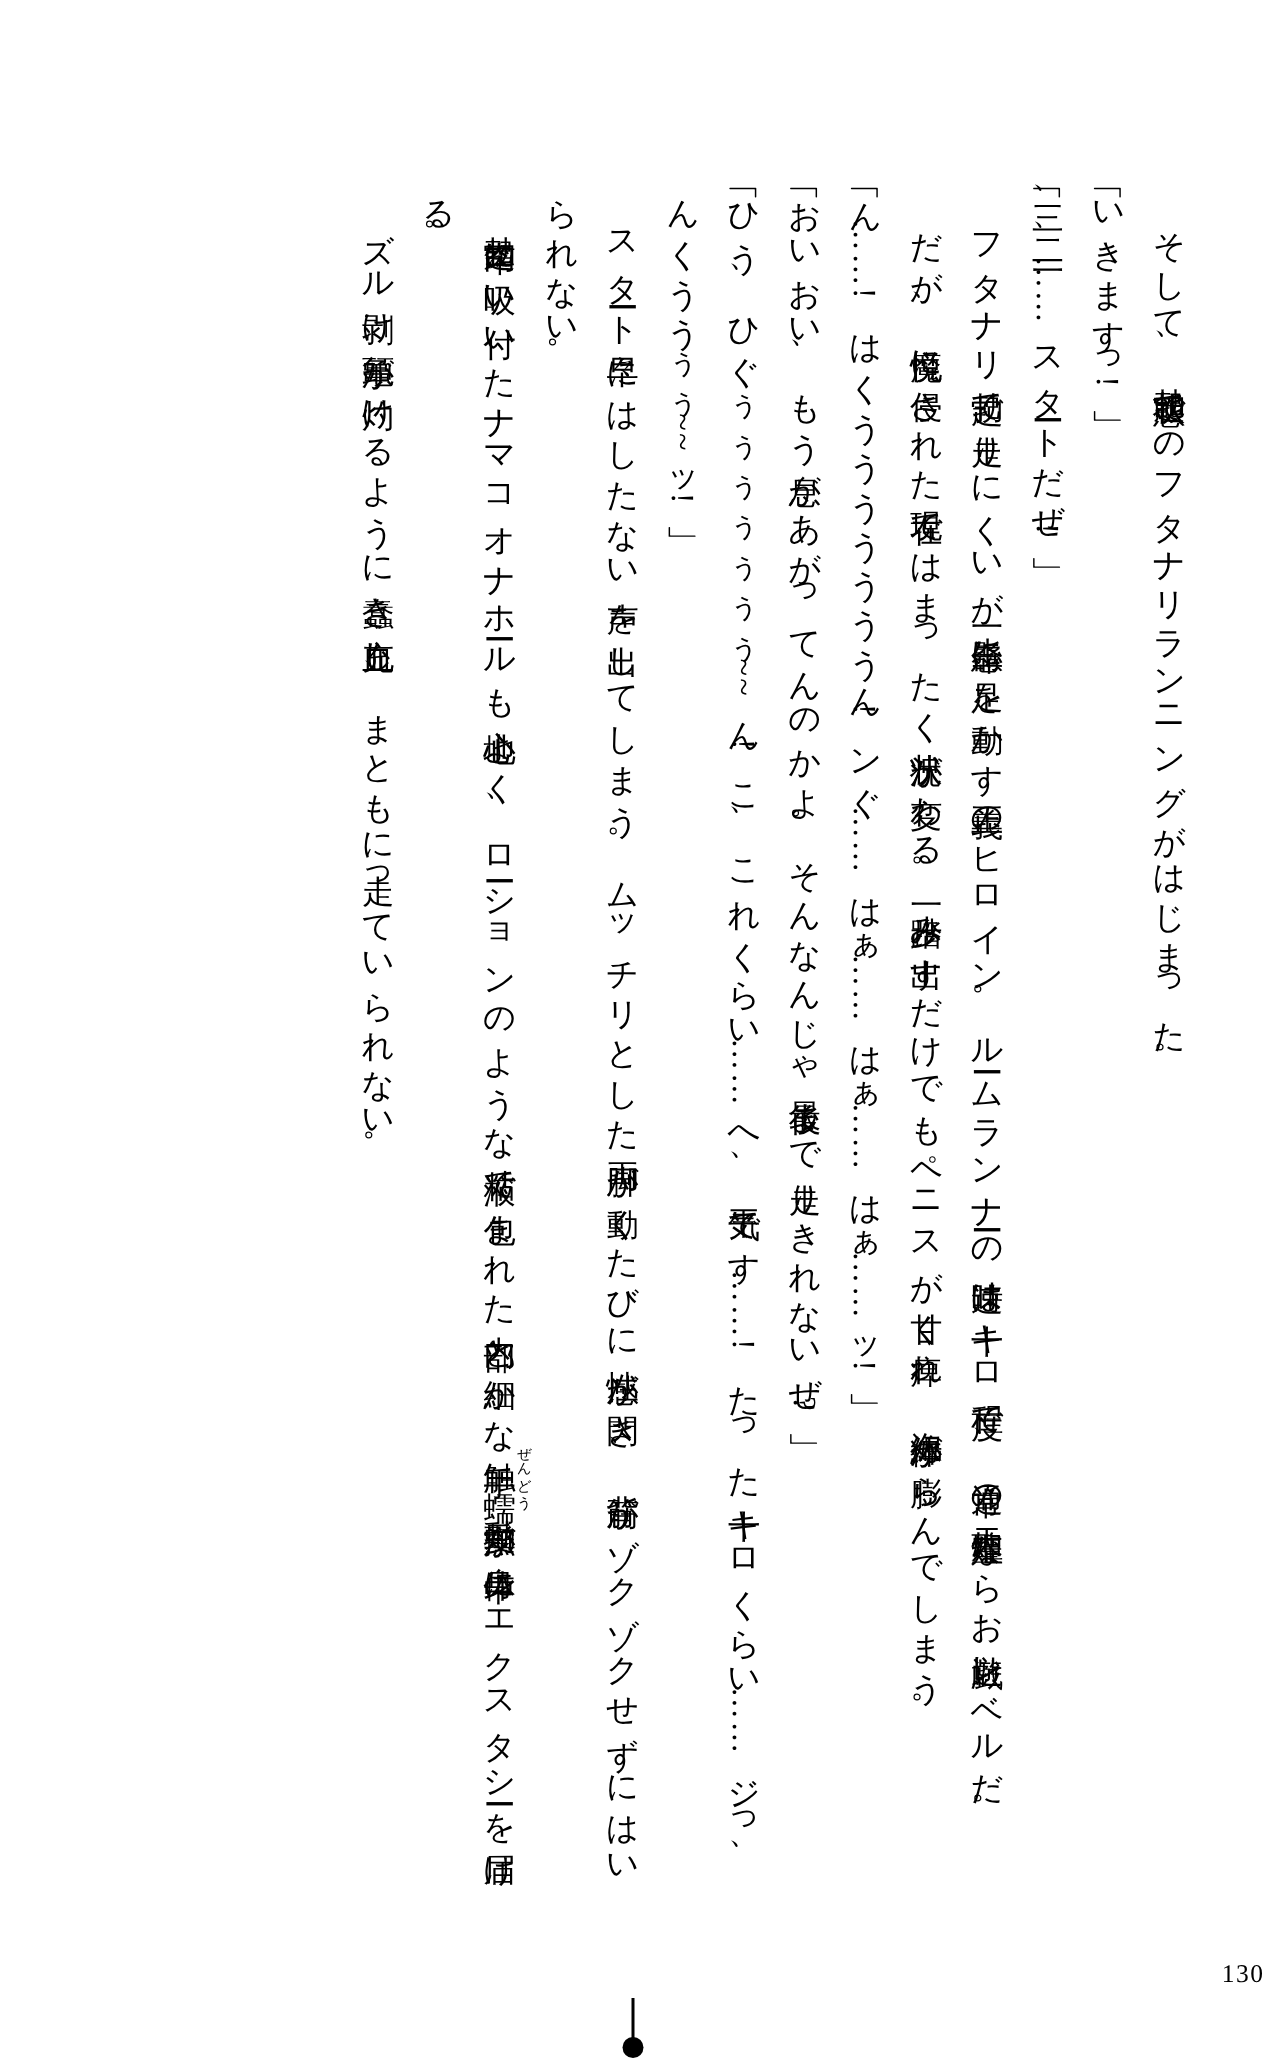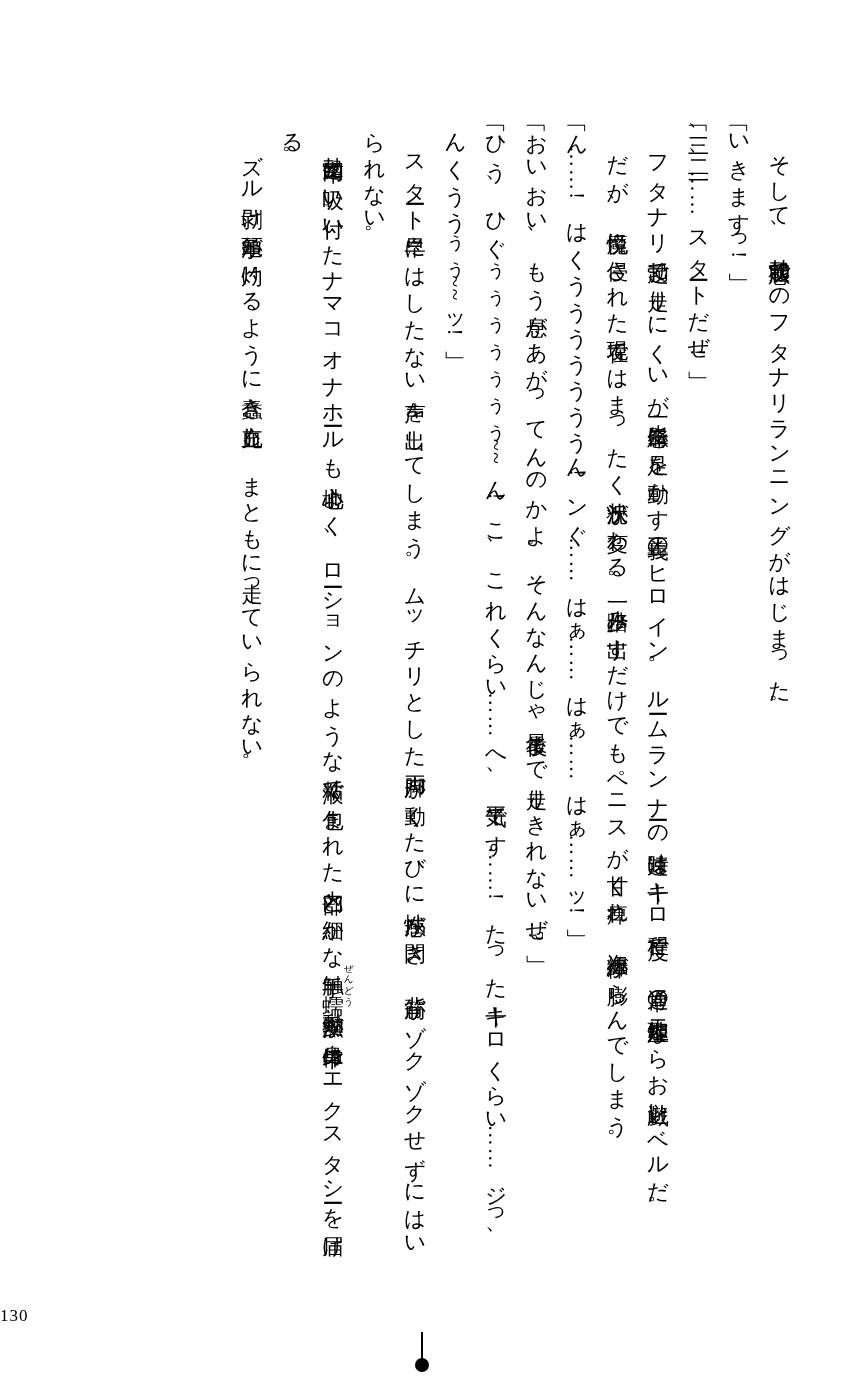--- a/index.html
+++ b/index.html
@@ -59,21 +59,21 @@
     letter-spacing: 0;
     line-height: 1;
   }
 
   
   #page-number {
     position: absolute;
     left: 0;
     right: 0;
     top: 1306px;
-    text-align: left;
+    text-align: right;
     font-size: 17px;
     font-family: "Liberation Serif", "DejaVu Serif", serif;
     letter-spacing: 1px;
   }
 
   
   #footer-mark {
     position: absolute;
     left: 421px;
     top: 1332px;

